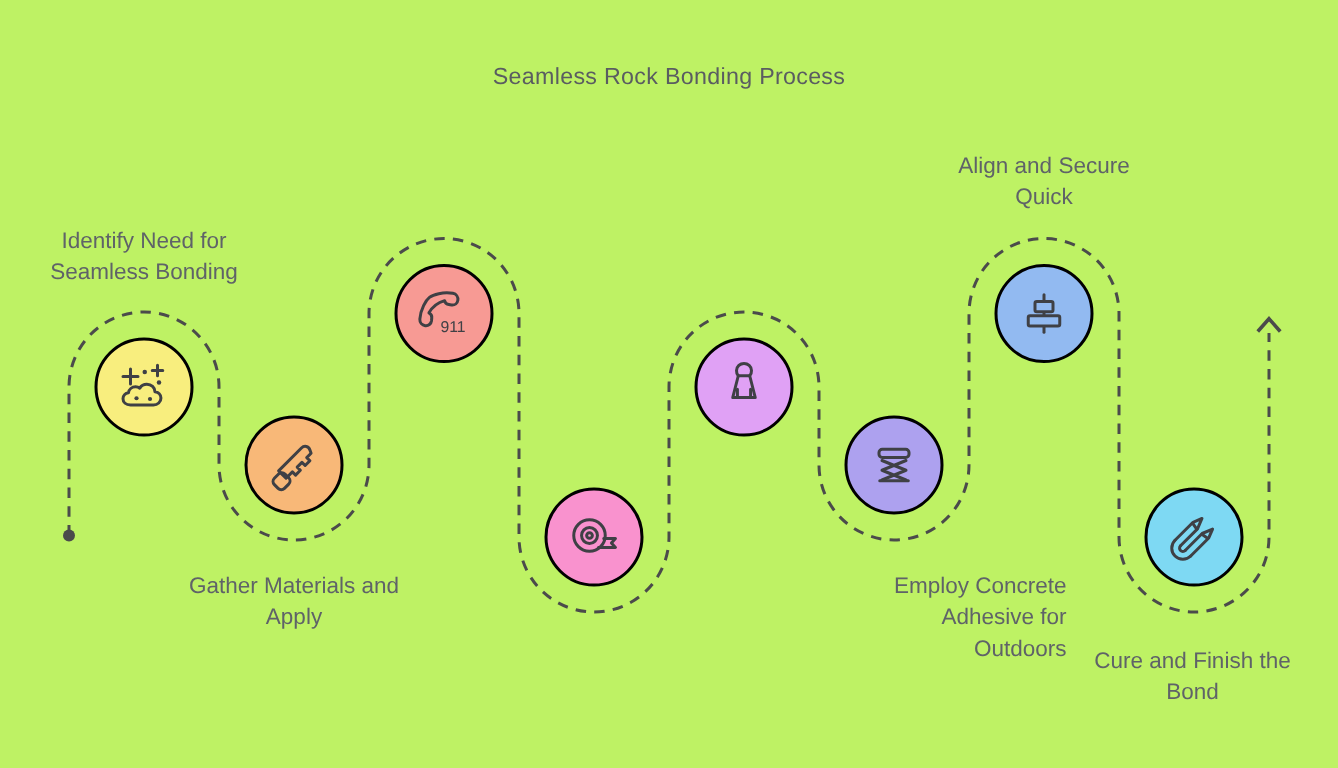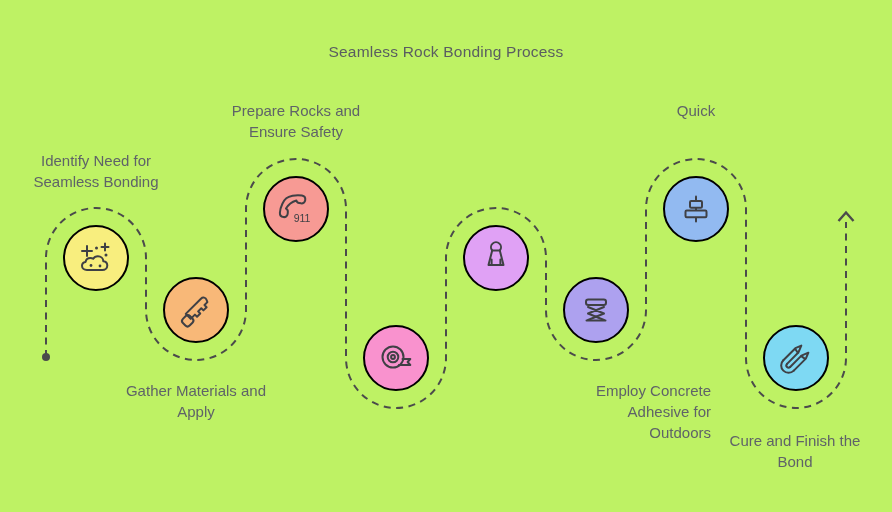--- a/index.html
+++ b/index.html
@@ -79,24 +79,20 @@
   </div>
 
   <div class="node" style="left: 263px; top: 176px; background-color: rgb(247, 154, 148); --c: #F79A94;">
     <svg class="icon" width="48" height="48" viewBox="0 0 48 48">
       <g transform="translate(-2 2) rotate(-38 20 16)">
         <path d="M6 17.5 C10.5 12.5 17 10 20 10 C23 10 29.5 12.5 34 17.5 C35.5 19.2 35.3 21.6 33.8 23.1 C32.3 24.6 30 24.6 28.5 23.1 L27.2 21.7 C26.2 20.7 26 19.2 26.6 17.9 C22.4 16.2 17.6 16.2 13.4 17.9 C14 19.2 13.8 20.7 12.8 21.7 L11.5 23.1 C10 24.6 7.7 24.6 6.2 23.1 C4.7 21.6 4.5 19.2 6 17.5 Z"></path>
       </g>
       <text x="30" y="36.5" text-anchor="middle" font-size="10.5">911</text>
     </svg>
   </div>
-  <div class="label" style="left:181px;top:100px;">
-    <span>Prepare Rocks and</span>
-      <span>Ensure Safety</span>
-  </div>
 
   <div class="node" style="left: 363px; top: 325px; background-color: rgb(249, 146, 206); --c: #F992CE;">
     <svg class="icon" width="48" height="48" viewBox="0 0 48 48">
       <circle cx="21" cy="23" r="10.5"></circle>
       <circle cx="21" cy="23" r="5.3"></circle>
       <circle cx="21" cy="23" r="1.9"></circle>
       <path d="M30.5 25 H38.3 L35.6 28 L38.3 31 H27"></path>
     </svg>
   </div>
 
@@ -122,20 +118,21 @@
   </div>
 
   <div class="node" style="left: 663px; top: 176px; background-color: rgb(146, 186, 241); --c: #92BAF1;">
     <svg class="icon" width="48" height="48" viewBox="0 0 48 48">
       <path d="M24 11.5 V36.5"></path>
       <rect class="fillc" x="18" y="16" width="12" height="6.8" rx="1.2"></rect>
       <rect class="fillc" x="13.5" y="25.5" width="21" height="6.8" rx="1.2"></rect>
     </svg>
   </div>
   <div class="label" style="left:581px;top:100px;">
+    <span>Align and Secure</span>
       <span>Quick</span>
   </div>
 
   <div class="node" style="left: 763px; top: 325px; background-color: rgb(126, 217, 243); --c: #7ED9F3;">
     <svg class="icon" width="48" height="48" viewBox="0 0 48 48">
       <g transform="rotate(-45 24 24)">
         <path d="M13.5 16.6 L30.5 16.6 L36.5 19 L29.5 21.8 L13.5 21.8"></path>
         <path d="M13.5 31.4 L30.5 31.4 L36.5 29 L29.5 26.2 L13.5 26.2"></path>
         <path d="M13.5 16.6 A7.4 7.4 0 0 0 13.5 31.4"></path>
         <path d="M13.5 21.8 A2.2 2.2 0 0 0 13.5 26.2"></path>

